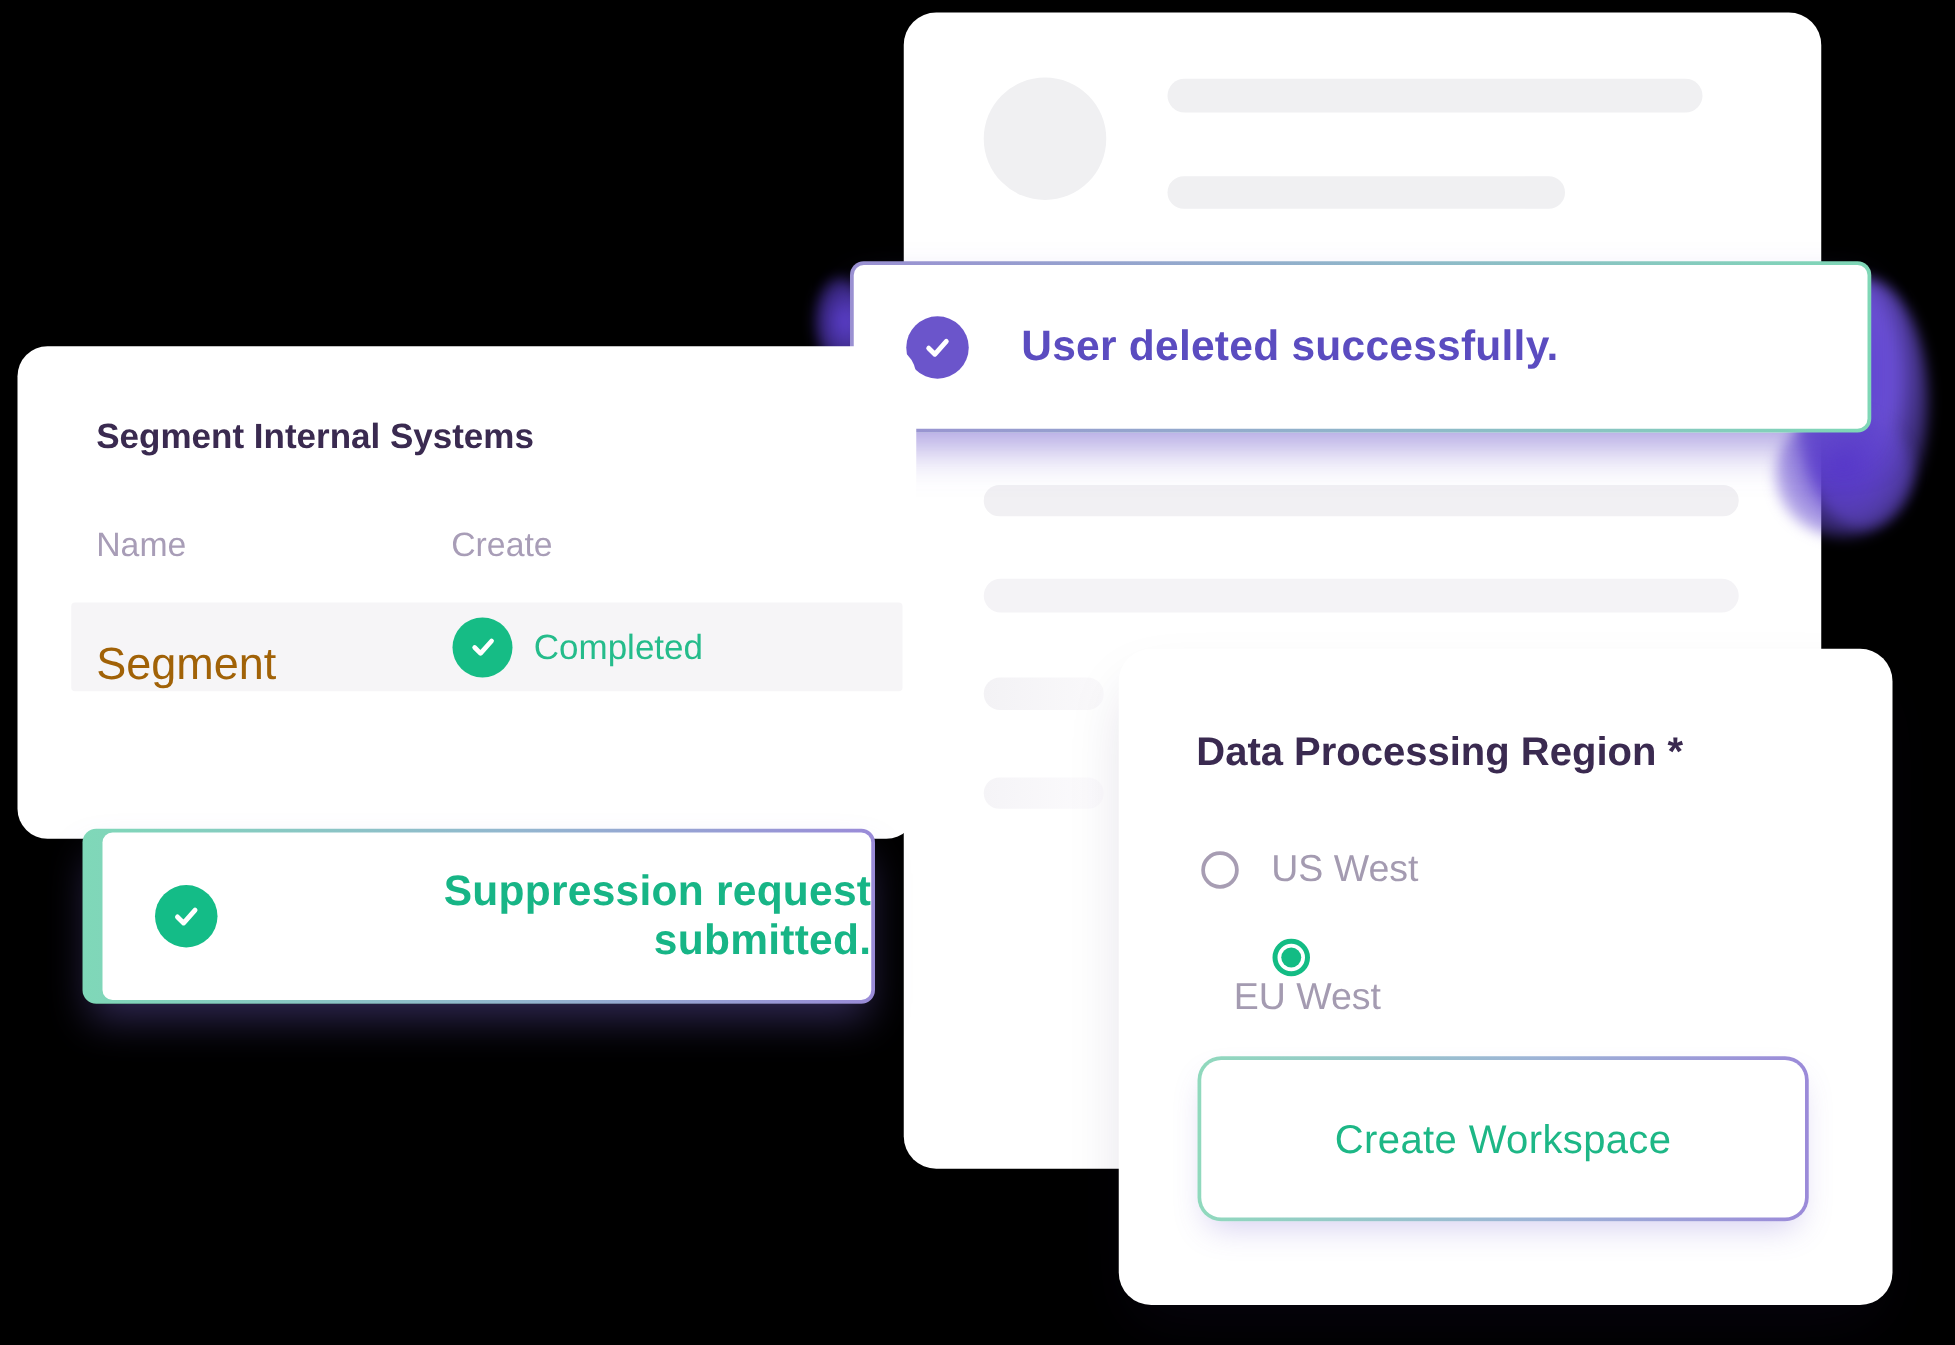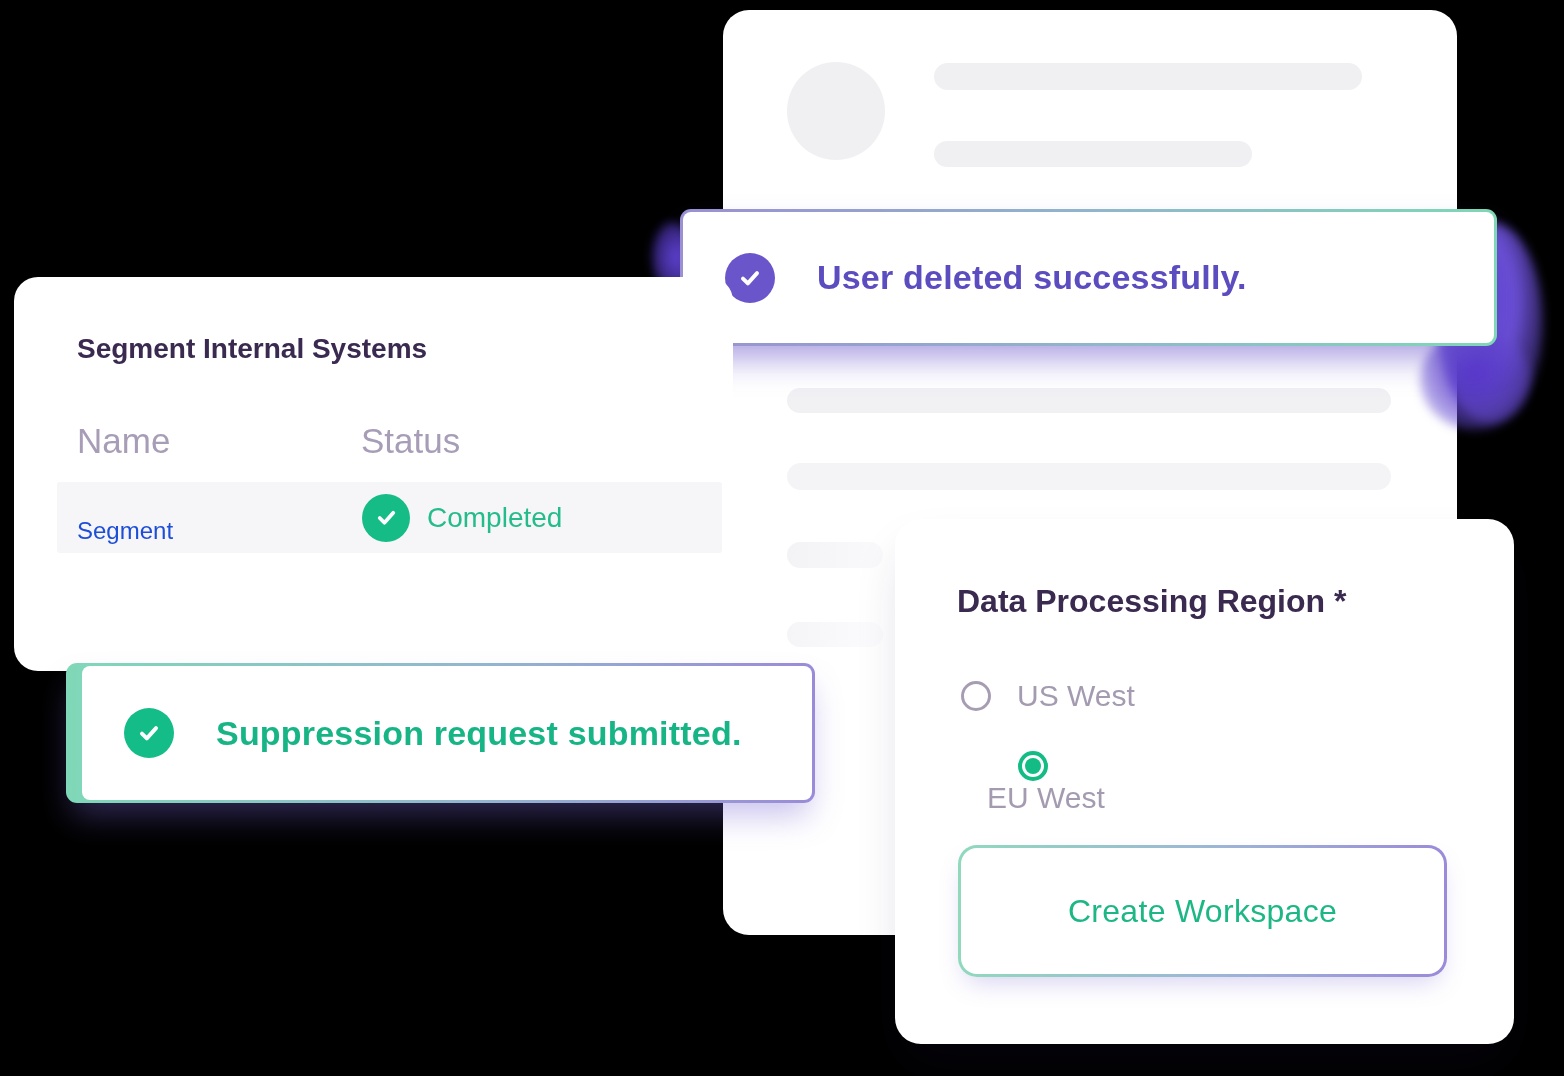--- a/index.html
+++ b/index.html
@@ -40,47 +40,47 @@
   .toast .inner{
     background:#fff;border-radius:8px;width:100%;height:100%;
     display:flex;align-items:center;box-sizing:border-box;padding-left:42px;
   }
   .toast-user{
     left:680px;top:209px;width:817px;height:137px;z-index:3;
     background:linear-gradient(90deg,#9a90d2 0%,#8fb9c9 55%,#7fd7b6 100%);
     box-shadow:0 18px 32px -6px rgba(102,80,200,0.55);
   }
   .toast-suppression{
-    left:66px;top:663px;width:749px;height:140px;z-index:3;
+    left:66px;top:663px;width:634px;height:140px;z-index:3;
     background:linear-gradient(90deg,#7fd8b8 0%,#93b6cf 55%,#9a8bd8 100%);
     box-shadow:0 18px 32px -6px rgba(120,100,210,0.4);
     padding-left:16px;
   }
   .toast-icon{
     width:50px;height:50px;border-radius:50%;flex:0 0 auto;
     display:flex;align-items:center;justify-content:center;
   }
   .toast-icon svg{width:26px;height:26px;}
   .icon-purple{background:#6B55CB;}
   .icon-green{background:#14BC87;}
   .toast-text{margin-left:42px;font-size:34px;font-weight:600;letter-spacing:0.2px;text-align:right;}
   .text-purple{color:#5B4CC0;}
   .text-green{color:#17B586;}
 
   
   .segment-card{left:14px;top:277px;width:719px;height:394px;border-radius:24px;z-index:3;}
   .segment-title{position:absolute;left:63px;top:56px;font-size:28px;font-weight:700;color:#3A2A50;}
-  .col-header{position:absolute;top:144px;font-size:35px;font-weight:500;color:#A89DB7;}
+  .col-header{position:absolute;top:144px;font-size:27px;font-weight:500;color:#A89DB7;}
   .col-name{left:63px;}
   .col-status{left:347px;}
   .table-row{
     position:absolute;left:43px;top:205px;width:665px;height:71px;background:#F6F5F7;border-radius:3px;
     display:flex;align-items:center;
   }
-  .row-name{position:absolute;left:20px;font-size:24px;color:#1d4ed8;margin-top:27px;}
+  .row-name{position:absolute;left:20px;font-size:36px;color:#a16207;margin-top:27px;}
   .status-check{
     position:absolute;left:305px;width:48px;height:48px;border-radius:50%;background:#16BC85;
     display:flex;align-items:center;justify-content:center;
   }
   .status-check svg{width:25px;height:25px;}
   .row-status{position:absolute;left:370px;font-size:28px;font-weight:500;color:#25BC8B;}
 
   
   .region-card{
     left:895px;top:519px;width:619px;height:525px;border-radius:26px;z-index:4;
@@ -139,21 +139,21 @@
             <path d="M5.5 12.5l4.5 4.5 8.5-9.5" stroke="#fff" stroke-width="3.6" fill="none" stroke-linecap="round" stroke-linejoin="round"></path>
           </svg>
       </div>
       <div class="toast-text text-purple">User deleted successfully.</div>
     </div>
   </div>
 
   <div class="card segment-card">
     <div class="segment-title">Segment Internal Systems</div>
     <div class="col-header col-name">Name</div>
-    <div class="col-header col-status">Status</div>
+    <div class="col-header col-status">Create</div>
     <div class="table-row">
       <div class="row-name">Segment</div>
       <div class="status-check">
         <svg viewBox="0 0 24 24">
             <path d="M5.5 12.5l4.5 4.5 8.5-9.5" stroke="#fff" stroke-width="3.6" fill="none" stroke-linecap="round" stroke-linejoin="round"></path>
           </svg>
       </div>
       <div class="row-status">Completed</div>
     </div>
   </div>

